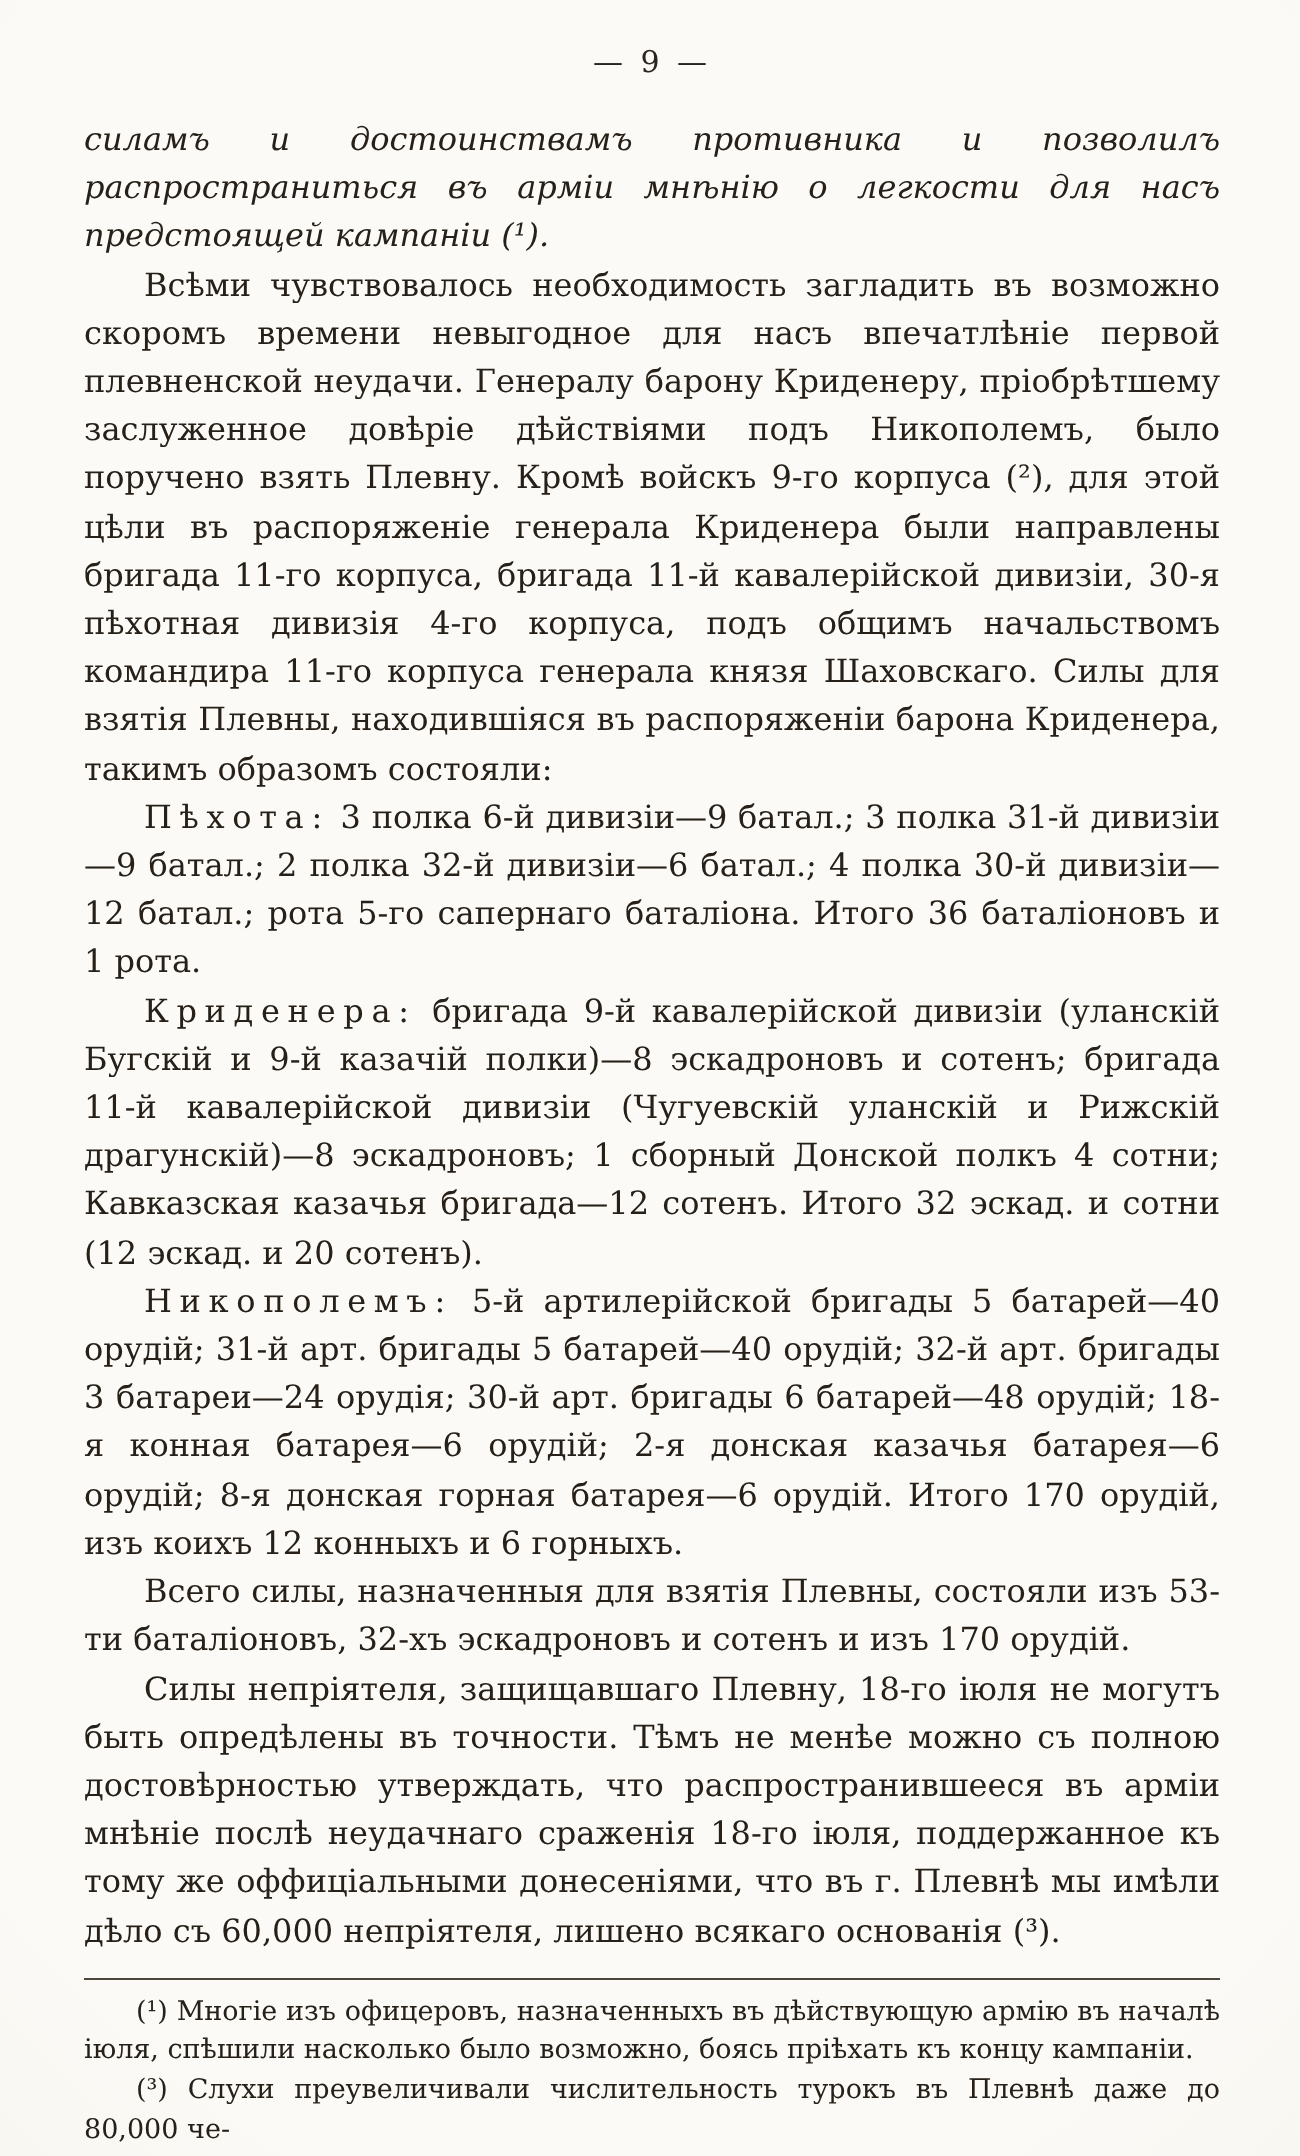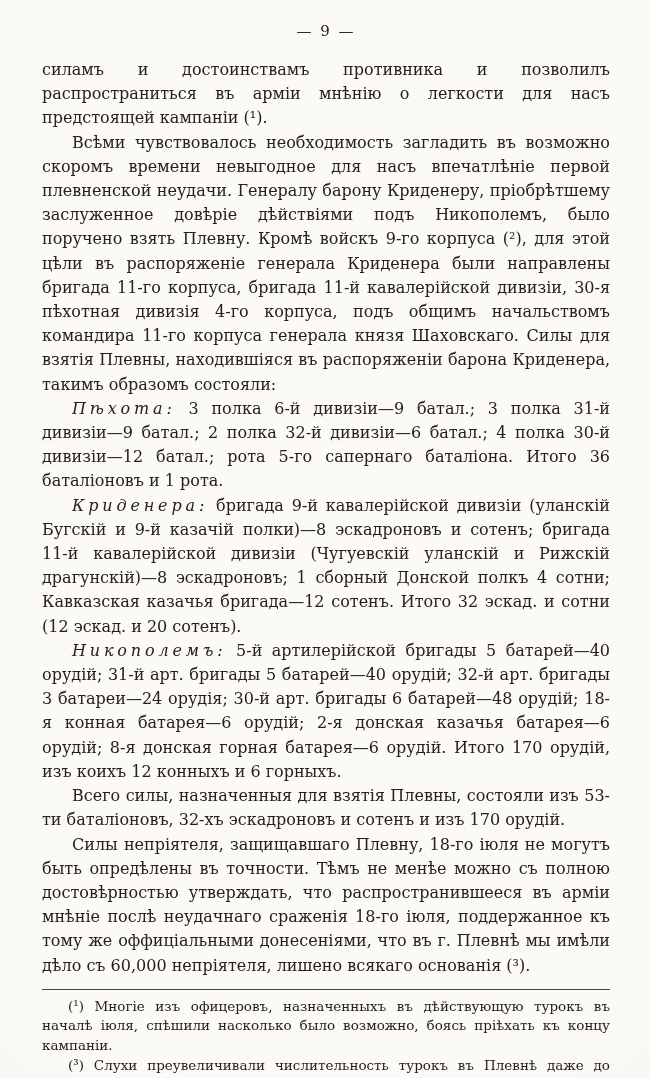--- a/index.html
+++ b/index.html
@@ -27,22 +27,22 @@
   .body-text {
     font-size: 16px;
     line-height: 24.2px;
     text-rendering: optimizeLegibility;
   }
   .para {
     margin: 0;
     text-align: justify;
     text-indent: 30px;
   }
-  .para.continuation { text-indent: 0; }
-  .lead { letter-spacing: 0.24em; font-style: italic; }
+  .para.continuation { text-indent: 0; font-style: italic; }
+  .lead { letter-spacing: 0.24em; }
   .footnote-rule {
     border: none;
     border-top: 1px solid #4d463b;
     margin: 11px 0 7px 0;
     height: 0;
   }
   .footnotes {
     font-size: 13.5px;
     line-height: 19.6px;
   }
@@ -73,17 +73,17 @@
 
     <p class="para"><span class="lead"></span> <span>Всего силы, назначенныя для взятія Плевны, состояли изъ 53-ти баталіоновъ, 32-хъ эскадроновъ и сотенъ и изъ 170 орудій.</span></p>
 
     <p class="para"><span class="lead"></span> <span>Силы непріятеля, защищавшаго Плевну, 18-го іюля не могутъ быть опредѣлены въ точности. Тѣмъ не менѣе можно съ полною достовѣрностью утверждать, что распространившееся въ арміи мнѣніе послѣ неудачнаго сраженія 18-го іюля, поддержанное къ тому же оффиціальными донесеніями, что въ г. Плевнѣ мы имѣли дѣло съ 60,000 непріятеля, лишено всякаго основанія (³).</span></p>
 
   </div>
 
   <hr class="footnote-rule">
 
   <div class="footnotes">
-    <p class="footnote">(¹) Многіе изъ офицеровъ, назначенныхъ въ дѣйствующую турокъ въ началѣ іюля, спѣшили насколько было возможно, боясь пріѣхать къ концу кампаніи.</p>
+    <p class="footnote">(¹) Многіе изъ офицеровъ, назначенныхъ въ дѣйствующую армію въ началѣ іюля, спѣшили насколько было возможно, боясь пріѣхать къ концу кампаніи.</p>
     <p class="footnote">(³) Слухи преувеличивали числительность турокъ въ Плевнѣ даже до 80,000 че-</p>
   </div>
 
 </div>
 
 </body></html>

